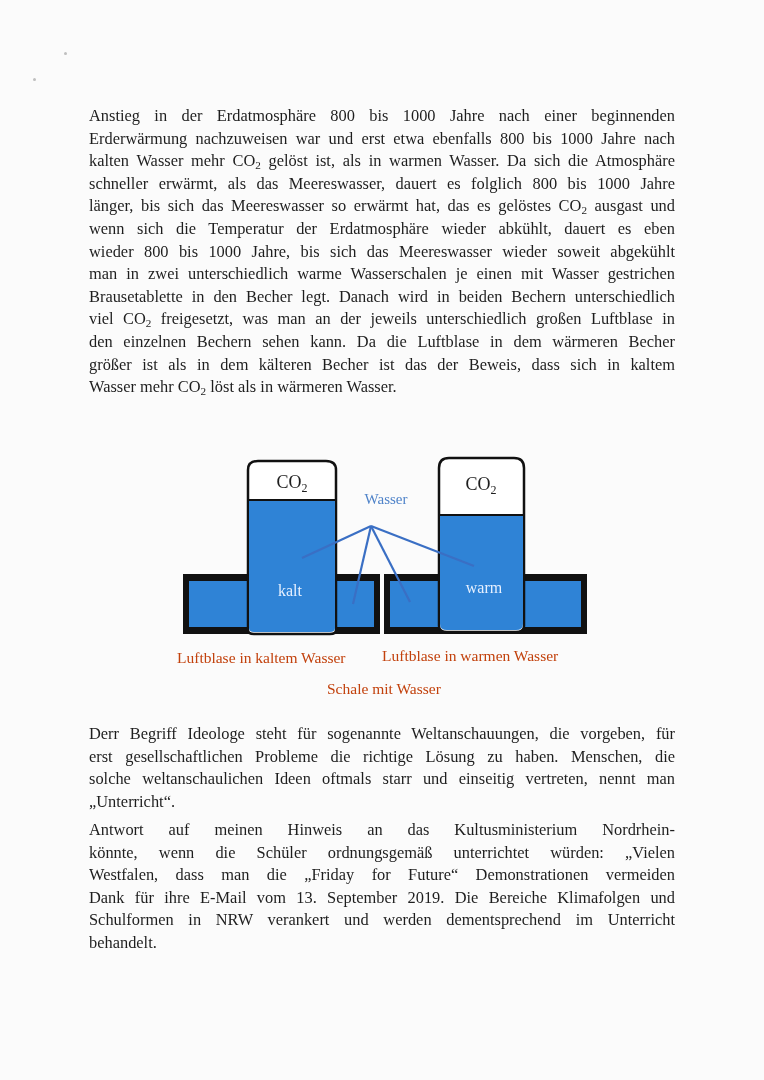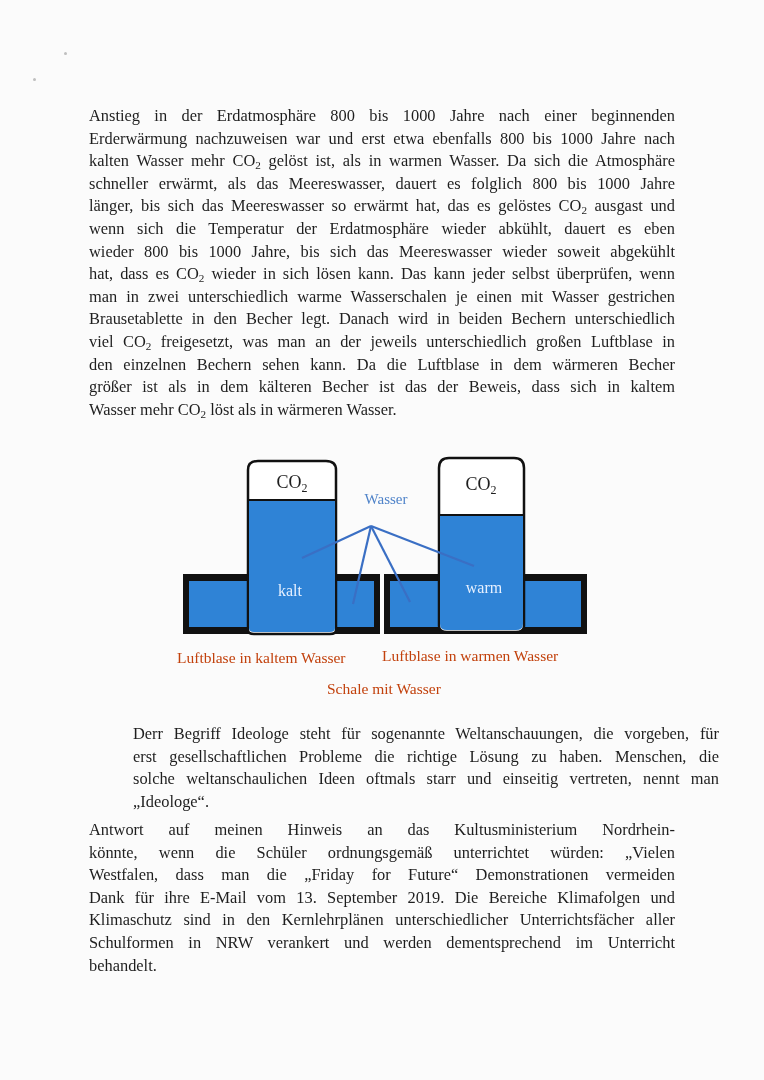--- a/index.html
+++ b/index.html
@@ -28,21 +28,20 @@
   <span class="speck" style="left:33px;top:60px;"></span>
 
   <div class="para" id="p1" style="top:87px;">
       <span class="line">Anstieg in der Erdatmosphäre 800 bis 1000 Jahre nach einer beginnenden</span>
       <span class="line">Erderwärmung nachzuweisen war und erst etwa ebenfalls 800 bis 1000 Jahre nach</span>
       <span class="line">kalten Wasser mehr CO<sub>2</sub> gelöst ist, als in warmen Wasser. Da sich die Atmosphäre</span>
       <span class="line">schneller erwärmt, als das Meereswasser, dauert es folglich 800 bis 1000 Jahre</span>
       <span class="line">länger, bis sich das Meereswasser so erwärmt hat, das es gelöstes CO<sub>2</sub> ausgast und</span>
       <span class="line">wenn sich die Temperatur der Erdatmosphäre wieder abkühlt, dauert es eben</span>
       <span class="line">wieder 800 bis 1000 Jahre, bis sich das Meereswasser wieder soweit abgekühlt</span>
-      <span class="line">hat, dass es CO<sub>2</sub> wieder in sich lösen kann. Das kann jeder selbst überprüfen, wenn</span>
       <span class="line">man in zwei unterschiedlich warme Wasserschalen je einen mit Wasser gestrichen</span>
       <span class="line">Brausetablette in den Becher legt. Danach wird in beiden Bechern unterschiedlich</span>
       <span class="line">viel CO<sub>2</sub> freigesetzt, was man an der jeweils unterschiedlich großen Luftblase in</span>
       <span class="line">den einzelnen Bechern sehen kann. Da die Luftblase in dem wärmeren Becher</span>
       <span class="line">größer ist als in dem kälteren Becher ist das der Beweis, dass sich in kaltem</span>
       <span class="line last">Wasser mehr CO<sub>2</sub> löst als in wärmeren Wasser.</span>
     </div>
 
   <svg class="diagram" viewBox="0 0 764 700">
 
@@ -70,28 +69,27 @@
     <text x="481" y="472" text-anchor="middle" font-family="Liberation Serif, serif" font-size="18" fill="#1e1e1e"><tspan id="rgas">CO</tspan><tspan id="rgassub" font-size="12" dy="4">2</tspan></text>
     <text x="386" y="486" text-anchor="middle" font-family="Liberation Serif, serif" font-size="15" fill="#4f83c9">Wasser</text>
     <text x="290" y="578" text-anchor="middle" font-family="Liberation Serif, serif" font-size="16" fill="#e6f0ff">kalt</text>
     <text x="484" y="575" text-anchor="middle" font-family="Liberation Serif, serif" font-size="16" fill="#e6f0ff">warm</text>
   </svg>
 
   <div class="caption" style="left:177px;top:631px;">Luftblase in kaltem Wasser</div>
   <div class="caption" style="left:382px;top:629px;">Luftblase in warmen Wasser</div>
   <div class="caption" style="left:327px;top:662px;">Schale mit Wasser</div>
 
-  <div class="para" id="p2" style="top:705px;margin-left:44px;">
+  <div class="para" id="p2" style="top:705px;">
       <span class="line">Derr Begriff Ideologe steht für sogenannte Weltanschauungen, die vorgeben, für</span>
       <span class="line">erst gesellschaftlichen Probleme die richtige Lösung zu haben. Menschen, die</span>
       <span class="line">solche weltanschaulichen Ideen oftmals starr und einseitig vertreten, nennt man</span>
-      <span class="line last">„Ideologe“.</span>
+      <span class="line last">„Unterricht“.</span>
     </div>
   <div class="para" id="p3" style="top:801px;">
       <span class="line"><b>Antwort auf meinen Hinweis an das Kultusministerium Nordrhein-</b></span>
       <span class="line"><b>könnte, wenn die Schüler ordnungsgemäß unterrichtet würden:</b> „Vielen</span>
       <span class="line"><b>Westfalen, dass man die „Friday for Future“ Demonstrationen vermeiden</b></span>
       <span class="line">Dank für ihre E-Mail vom 13. September 2019.  Die Bereiche Klimafolgen und</span>
-      <span class="line">Klimaschutz sind in den Kernlehrplänen unterschiedlicher Unterrichtsfächer aller</span>
       <span class="line">Schulformen in NRW verankert und werden dementsprechend im Unterricht</span>
       <span class="line last">behandelt.</span>
     </div>
 </div>
 
 </body></html>

